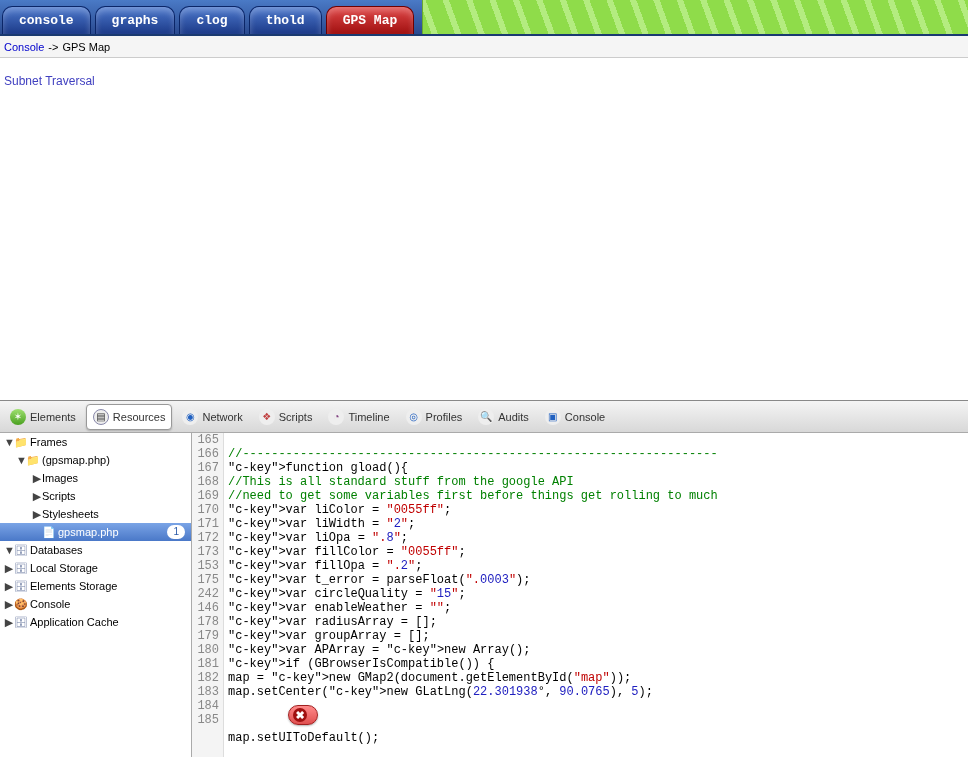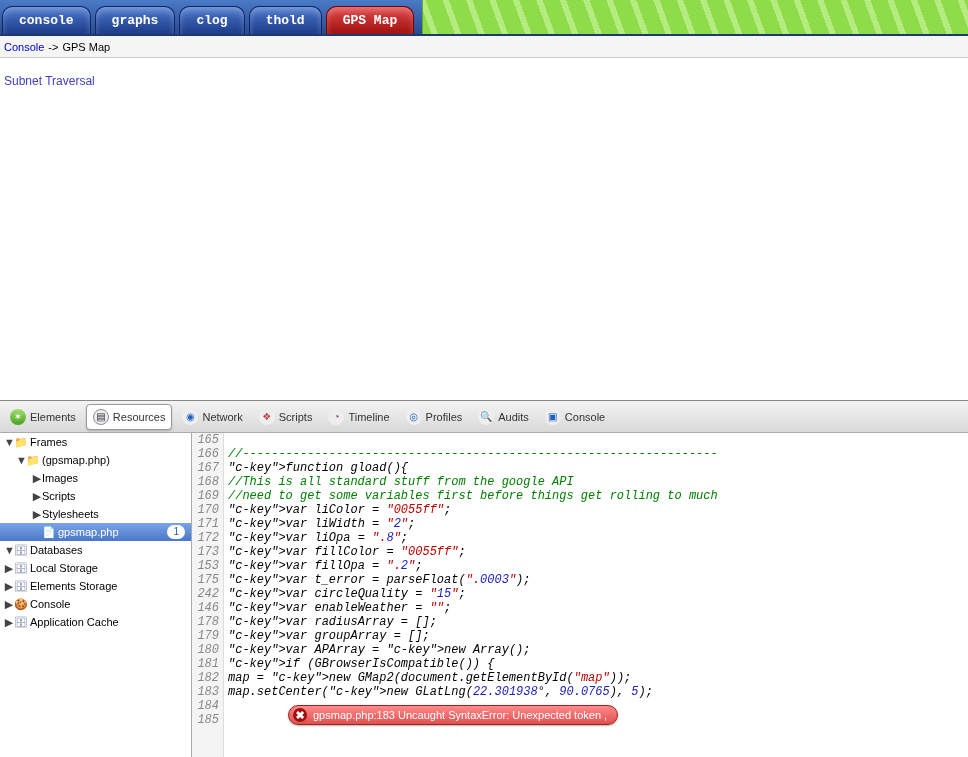--- a/index.html
+++ b/index.html
@@ -157,21 +157,21 @@
     font-size: 12px;
     line-height: 14px;
     position: relative;
   }
   #gutter {
     position: absolute; left:0; top:0; width: 32px;
     background:#f4f4f4; border-right:1px solid #ddd;
     text-align: right; color:#888; padding:0 4px;
   }
   #lines { margin-left: 36px; }
-  .ln { height:14px;font-style:italic; }
+  .ln { height:14px; }
   .c-comment { color:#008000; }
   .c-str { color:#c00000; }
   .c-num { color:#2020c0; }
   
   #err {
     margin: 6px 0 6px 60px;
     display: inline-flex;
     align-items: center;
     gap: 6px;
     background: linear-gradient(to bottom, #ff8a8a 0%, #e05050 100%);
@@ -321,17 +321,16 @@
           <div class="ln">179</div>
           <div class="ln">180</div>
           <div class="ln">181</div>
           <div class="ln">182</div>
           <div class="ln">183</div>
           <div class="ln">184</div>
           <div class="ln">185</div>
         </div>
       <div id="lines"><div class="ln"></div><div class="ln"><span class="c-comment">//------------------------------------------------------------------</span></div><div class="ln"><span class="&lt;span">"c-key"</span>&gt;function gload(){</div><div class="ln"><span class="c-comment">//This is all standard stuff from the google API</span></div><div class="ln"><span class="c-comment">//need to get some variables first before things get rolling to much</span></div><div class="ln"><span class="&lt;span">"c-key"</span>&gt;var liColor = <span class="c-str">"0055ff"</span>;</div><div class="ln"><span class="&lt;span">"c-key"</span>&gt;var liWidth = <span class="c-str">"<span class="c-num">2</span>"</span>;</div><div class="ln"><span class="&lt;span">"c-key"</span>&gt;var liOpa = <span class="c-str">".<span class="c-num">8</span>"</span>;</div><div class="ln"><span class="&lt;span">"c-key"</span>&gt;var fillColor = <span class="c-str">"0055ff"</span>;</div><div class="ln"><span class="&lt;span">"c-key"</span>&gt;var fillOpa = <span class="c-str">".<span class="c-num">2</span>"</span>;</div><div class="ln"><span class="&lt;span">"c-key"</span>&gt;var t_error = parseFloat(<span class="c-str">".<span class="c-num">0003</span>"</span>);</div><div class="ln"><span class="&lt;span">"c-key"</span>&gt;var circleQuality = <span class="c-str">"<span class="c-num">15</span>"</span>;</div><div class="ln"><span class="&lt;span">"c-key"</span>&gt;var enableWeather = <span class="c-str">""</span>;</div><div class="ln"><span class="&lt;span">"c-key"</span>&gt;var radiusArray = [];</div><div class="ln"><span class="&lt;span">"c-key"</span>&gt;var groupArray = [];</div><div class="ln"><span class="&lt;span">"c-key"</span>&gt;var APArray = <span class="&lt;span">"c-key"</span>&gt;new Array();</div><div class="ln"><span class="&lt;span">"c-key"</span>&gt;if (GBrowserIsCompatible()) {</div><div class="ln">        map = <span class="&lt;span">"c-key"</span>&gt;new GMap2(document.getElementById(<span class="c-str">"map"</span>));</div><div class="ln">        map.setCenter(<span class="&lt;span">"c-key"</span>&gt;new GLatLng(<span class="c-num">22.301938</span>°, <span class="c-num">90.0765</span>), <span class="c-num">5</span>);</div><div id="err">
             <span class="x">✖</span>
-            <span>gpsmap.php:183 Uncaught SyntaxError: Unexpected token ,</span>
-          </div><div class="ln"></div></div>
+          </div><div class="ln">        map.setUIToDefault();</div><div class="ln"></div></div>
     </div>
   </div>
 </div>
 
 </body></html>

